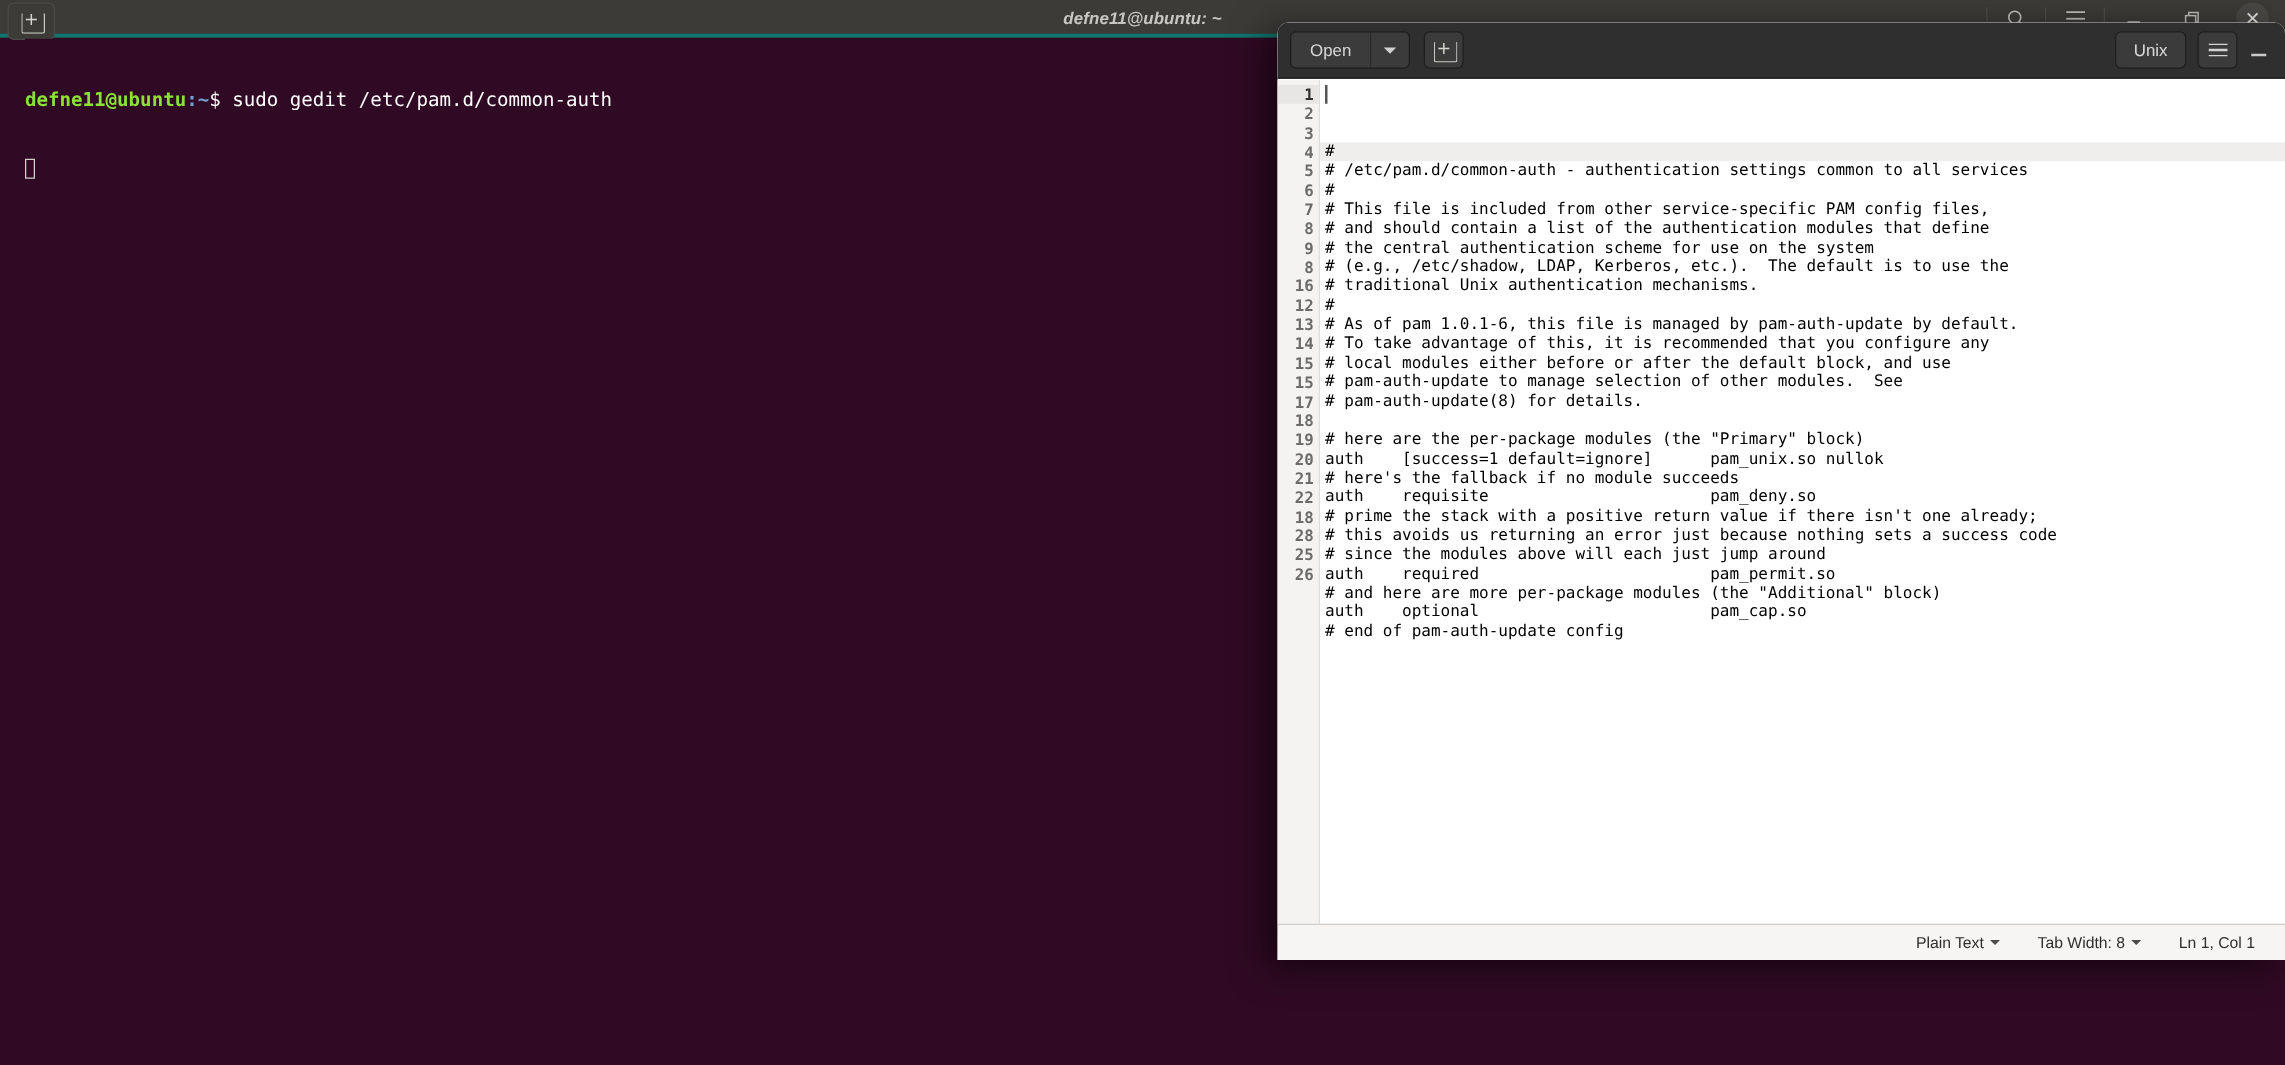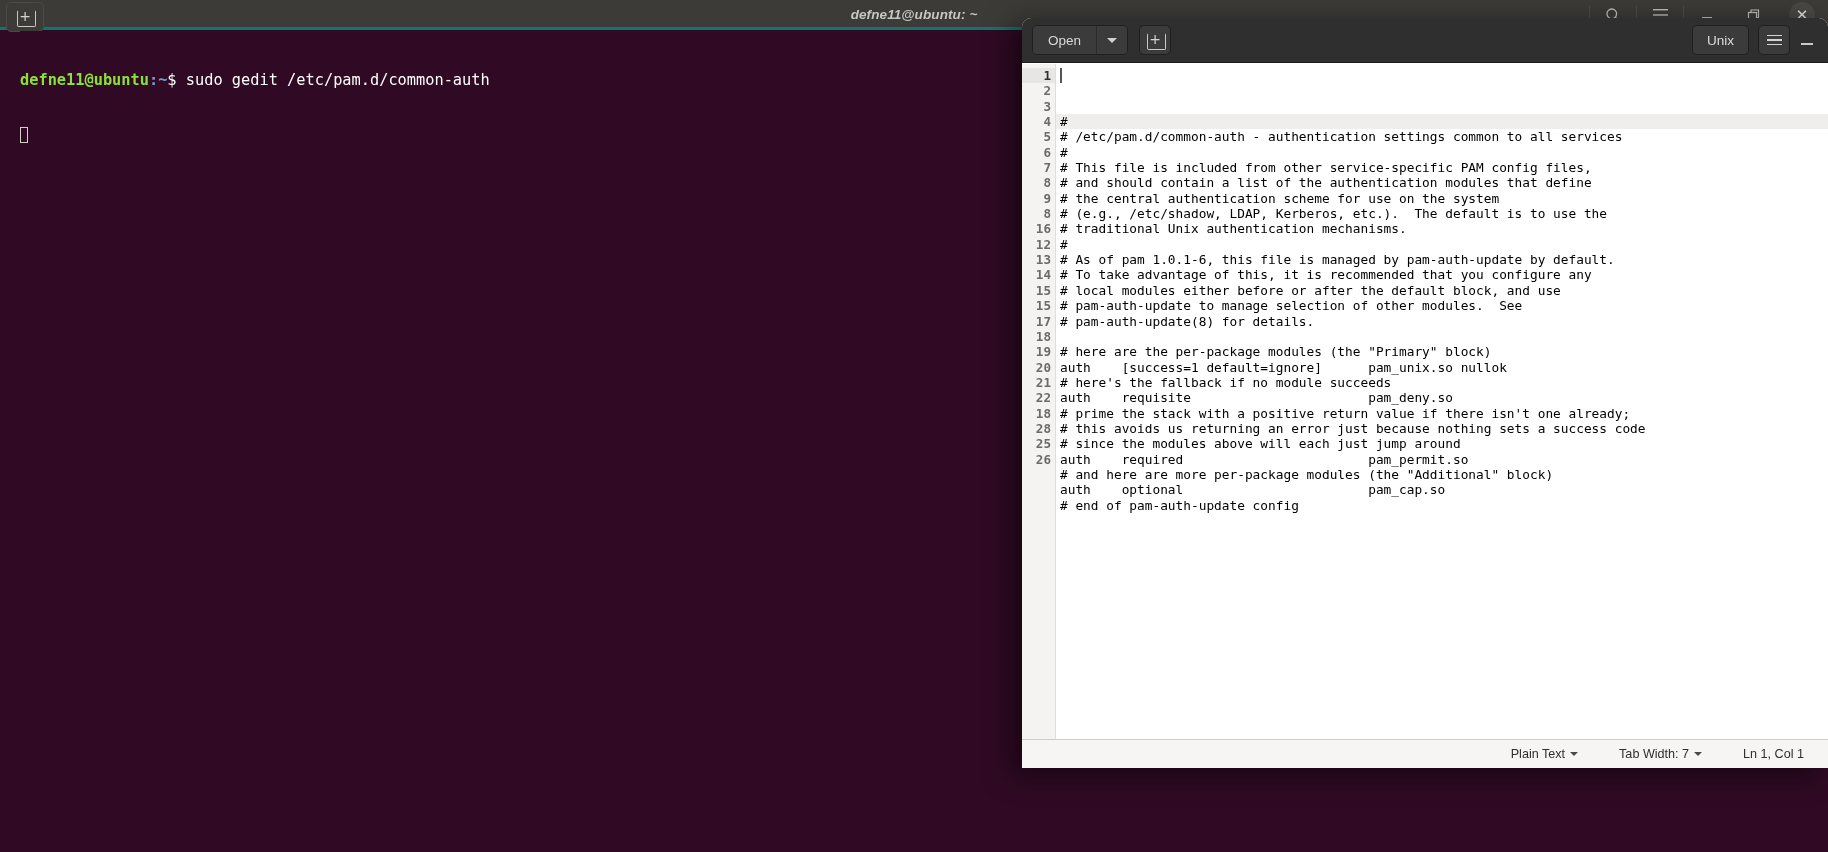--- a/index.html
+++ b/index.html
@@ -323,21 +323,20 @@
     left: 0; right: 0; bottom: 0;
     height: 29px;
     background: #f6f5f4;
     border-top: 1px solid #cfcdca;
     display: flex;
     align-items: center;
     justify-content: flex-end;
     font-size: 12.6px;
     color: #2e2e2e;
     padding-right: 24px;
-    gap: 11px;
   }
   .sb-item {
     display: flex;
     align-items: center;
     gap: 5px;
     margin-left: 30px;
   }
   .sb-caret {
     width: 0; height: 0;
     border-left: 4px solid transparent;
@@ -460,20 +459,20 @@
       
     <div class="code-line current">#</div><div class="code-line"># /etc/pam.d/common-auth - authentication settings common to all services</div><div class="code-line">#</div><div class="code-line"># This file is included from other service-specific PAM config files,</div><div class="code-line"># and should contain a list of the authentication modules that define</div><div class="code-line"># the central authentication scheme for use on the system</div><div class="code-line"># (e.g., /etc/shadow, LDAP, Kerberos, etc.).  The default is to use the</div><div class="code-line"># traditional Unix authentication mechanisms.</div><div class="code-line">#</div><div class="code-line"># As of pam 1.0.1-6, this file is managed by pam-auth-update by default.</div><div class="code-line"># To take advantage of this, it is recommended that you configure any</div><div class="code-line"># local modules either before or after the default block, and use</div><div class="code-line"># pam-auth-update to manage selection of other modules.  See</div><div class="code-line"># pam-auth-update(8) for details.</div><div class="code-line"></div><div class="code-line"># here are the per-package modules (the "Primary" block)</div><div class="code-line">auth    [success=1 default=ignore]      pam_unix.so nullok</div><div class="code-line"># here's the fallback if no module succeeds</div><div class="code-line">auth    requisite                       pam_deny.so</div><div class="code-line"># prime the stack with a positive return value if there isn't one already;</div><div class="code-line"># this avoids us returning an error just because nothing sets a success code</div><div class="code-line"># since the modules above will each just jump around</div><div class="code-line">auth    required                        pam_permit.so</div><div class="code-line"># and here are more per-package modules (the "Additional" block)</div><div class="code-line">auth    optional                        pam_cap.so</div><div class="code-line"># end of pam-auth-update config</div><div id="caret"></div></div>
   </div>
 
   <div id="gedit-statusbar">
     <div class="sb-item">
       <span>Plain Text</span>
       <span class="sb-caret"></span>
     </div>
     <div class="sb-item">
-      <span>Tab Width: 7</span>
+      <span>Tab Width: 8</span>
       <span class="sb-caret"></span>
     </div>
     <div class="sb-item">
       <span>Ln 1, Col 1</span>
     </div>
   </div>
 </div>
 
 </body></html>

